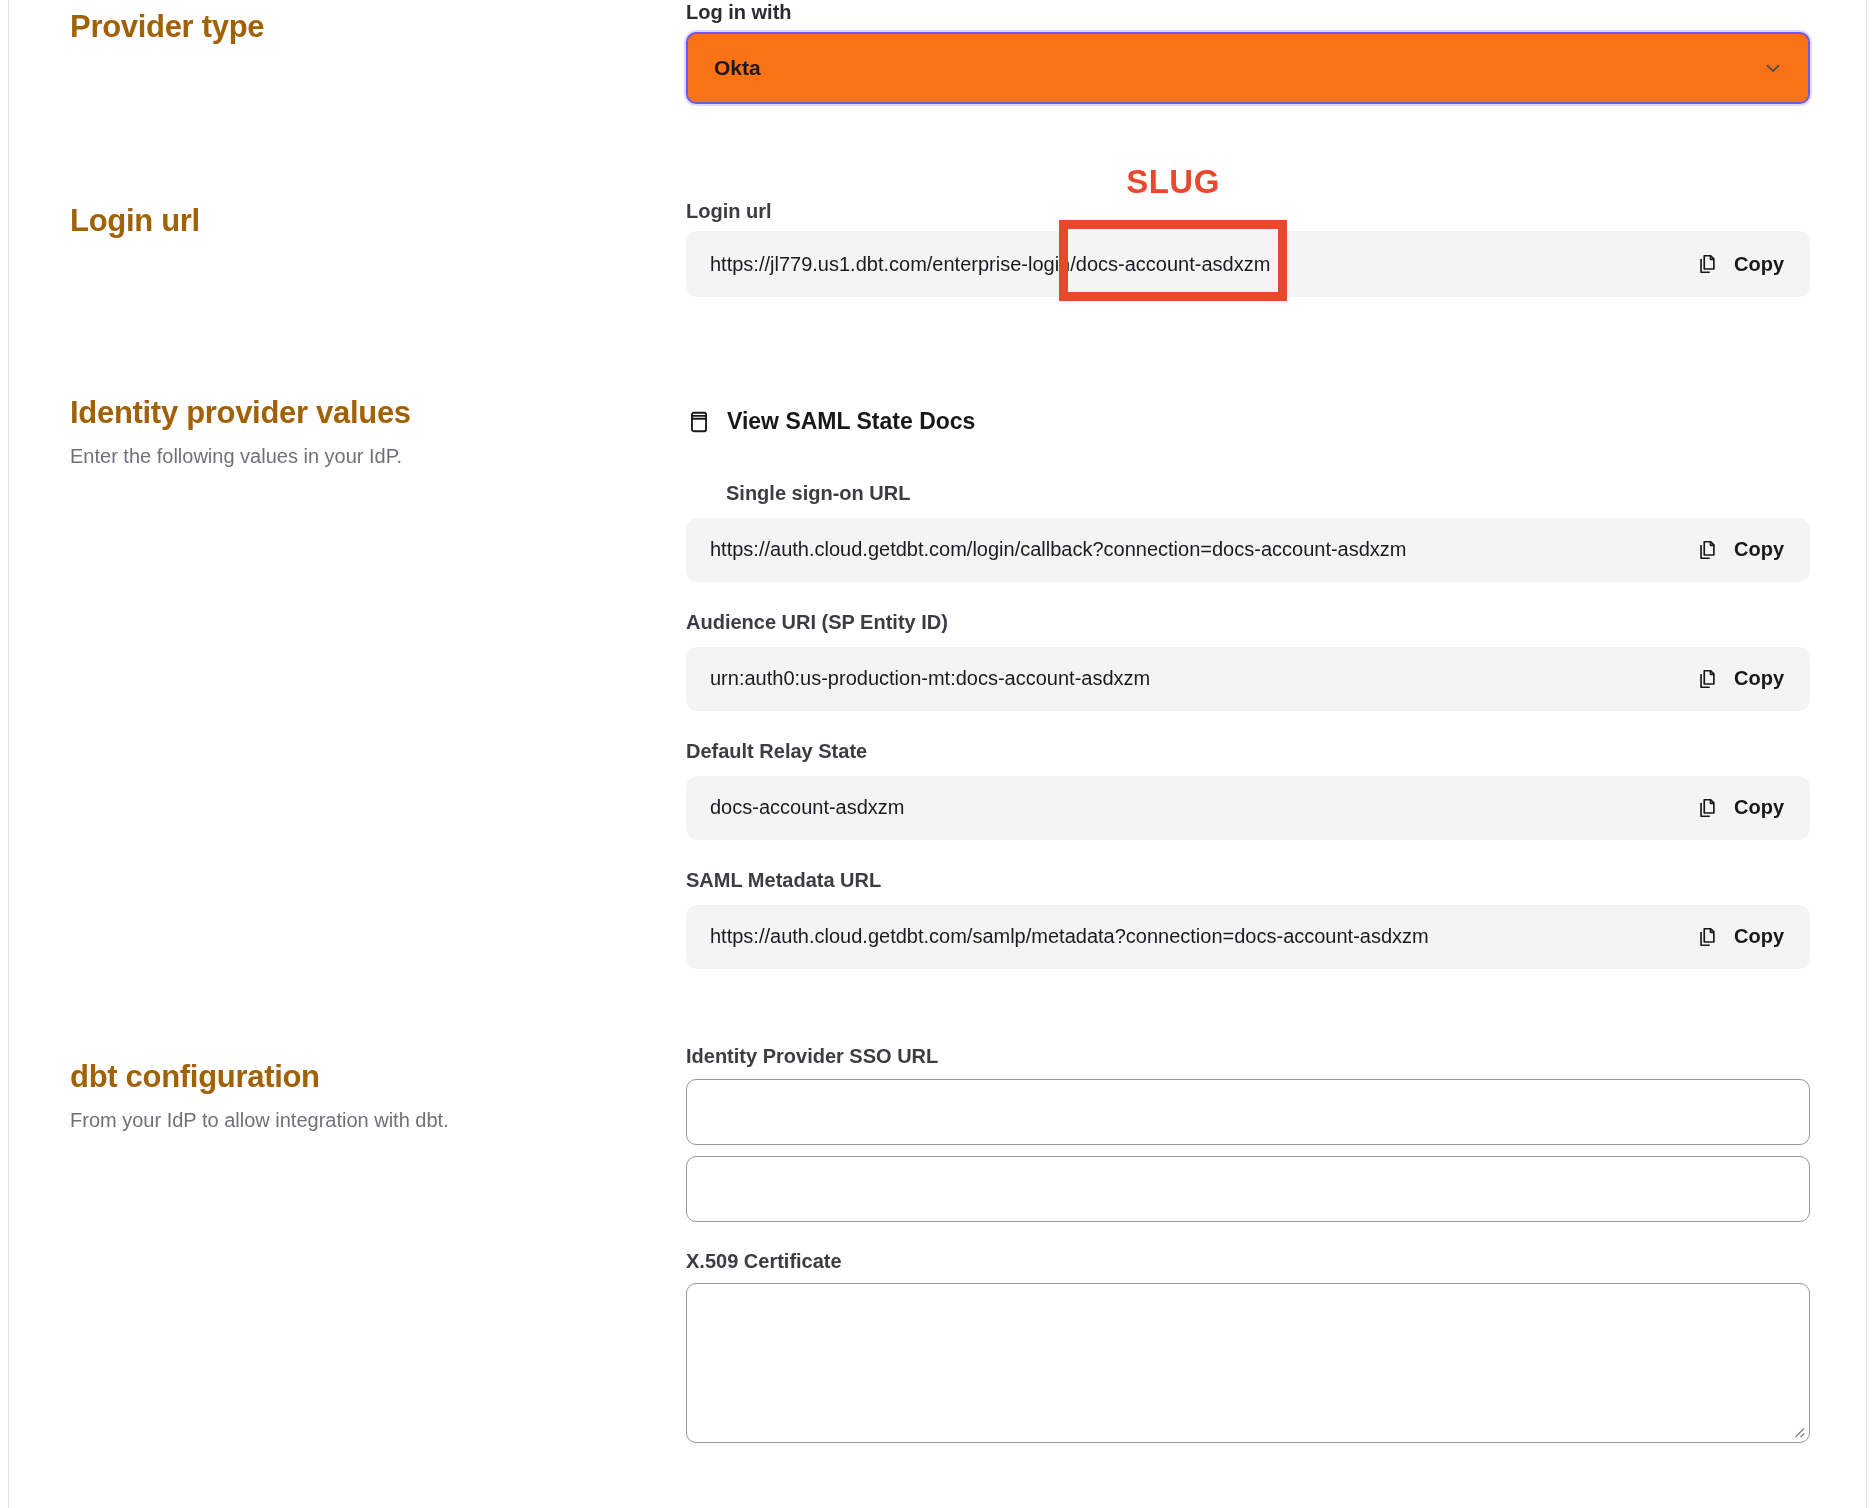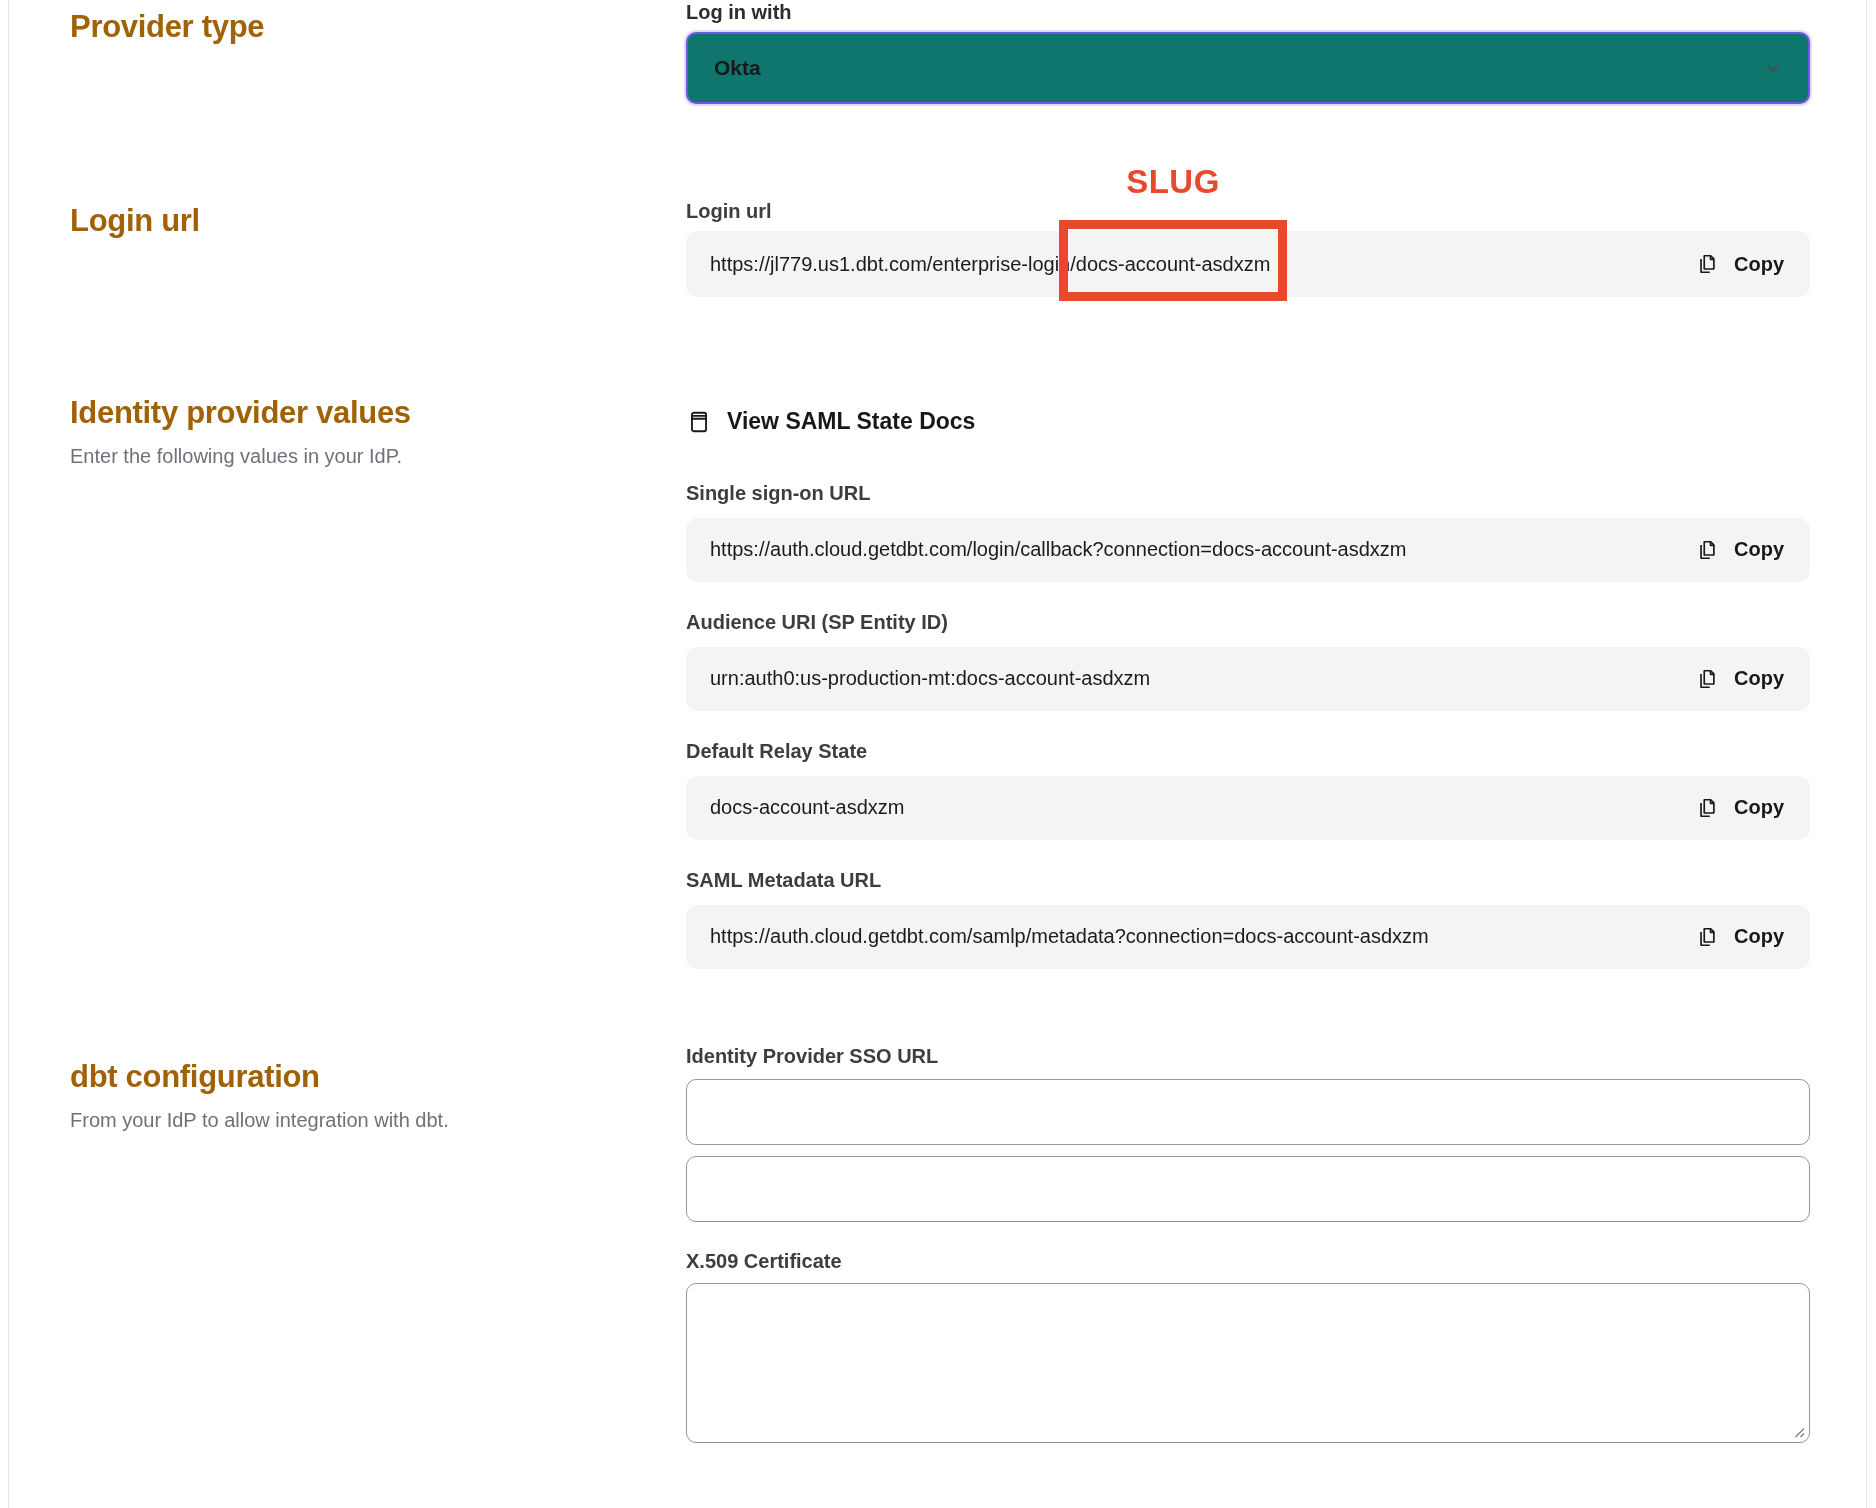--- a/index.html
+++ b/index.html
@@ -21,21 +21,21 @@
 
   .heading { font-size: 31px; font-weight: 700; color: #a16207; letter-spacing: -0.3px; line-height: 38px; }
   .subtext { font-size: 20px; color: #70707a; line-height: 26px; margin-top: 11px; }
 
   .field-label { font-size: 20px; font-weight: 700; color: #3c3c43; line-height: 24px; }
 
   .select-box {
     margin-top: 8px; height: 72px; width: 100%;
     border: 2px solid #6f58e8; border-radius: 10px;
     box-shadow: 0 0 0 2px rgba(111, 88, 232, 0.22);
-    background: #0f766e;
+    background: #f97316;
     display: flex; align-items: center; justify-content: space-between;
     padding: 0 24px 0 26px;
     font-size: 21px; font-weight: 700; color: #18181b;
     cursor: pointer;
   }
 
   .value-field {
     height: 66px; width: 100%;
     background: #f4f4f5; border-radius: 12px;
     display: flex; align-items: center; justify-content: space-between;
@@ -68,21 +68,21 @@
   }
 
   .docs-link {
     margin-top: 16px;
     display: inline-flex; align-items: center; gap: 15px;
     background: none; border: none; cursor: pointer;
     font-family: "Liberation Sans", sans-serif;
     font-size: 23px; font-weight: 700; color: #18181b;
   }
 
-  .fl-first { margin-top: 42px; }
+  .fl-first { margin-top: 42px; margin-left: 40px; }
   .fl-next  { margin-top: 28px; }
   .value-field.mt { margin-top: 13px; height: 64px; }
 
   .text-input {
     margin-top: 11px; width: 100%; height: 66px;
     border: 1px solid #97979f; border-radius: 10px;
     background: #fff; padding: 0 20px;
     font-family: "Liberation Sans", sans-serif; font-size: 20px; color: #18181b;
     outline: none;
   }

